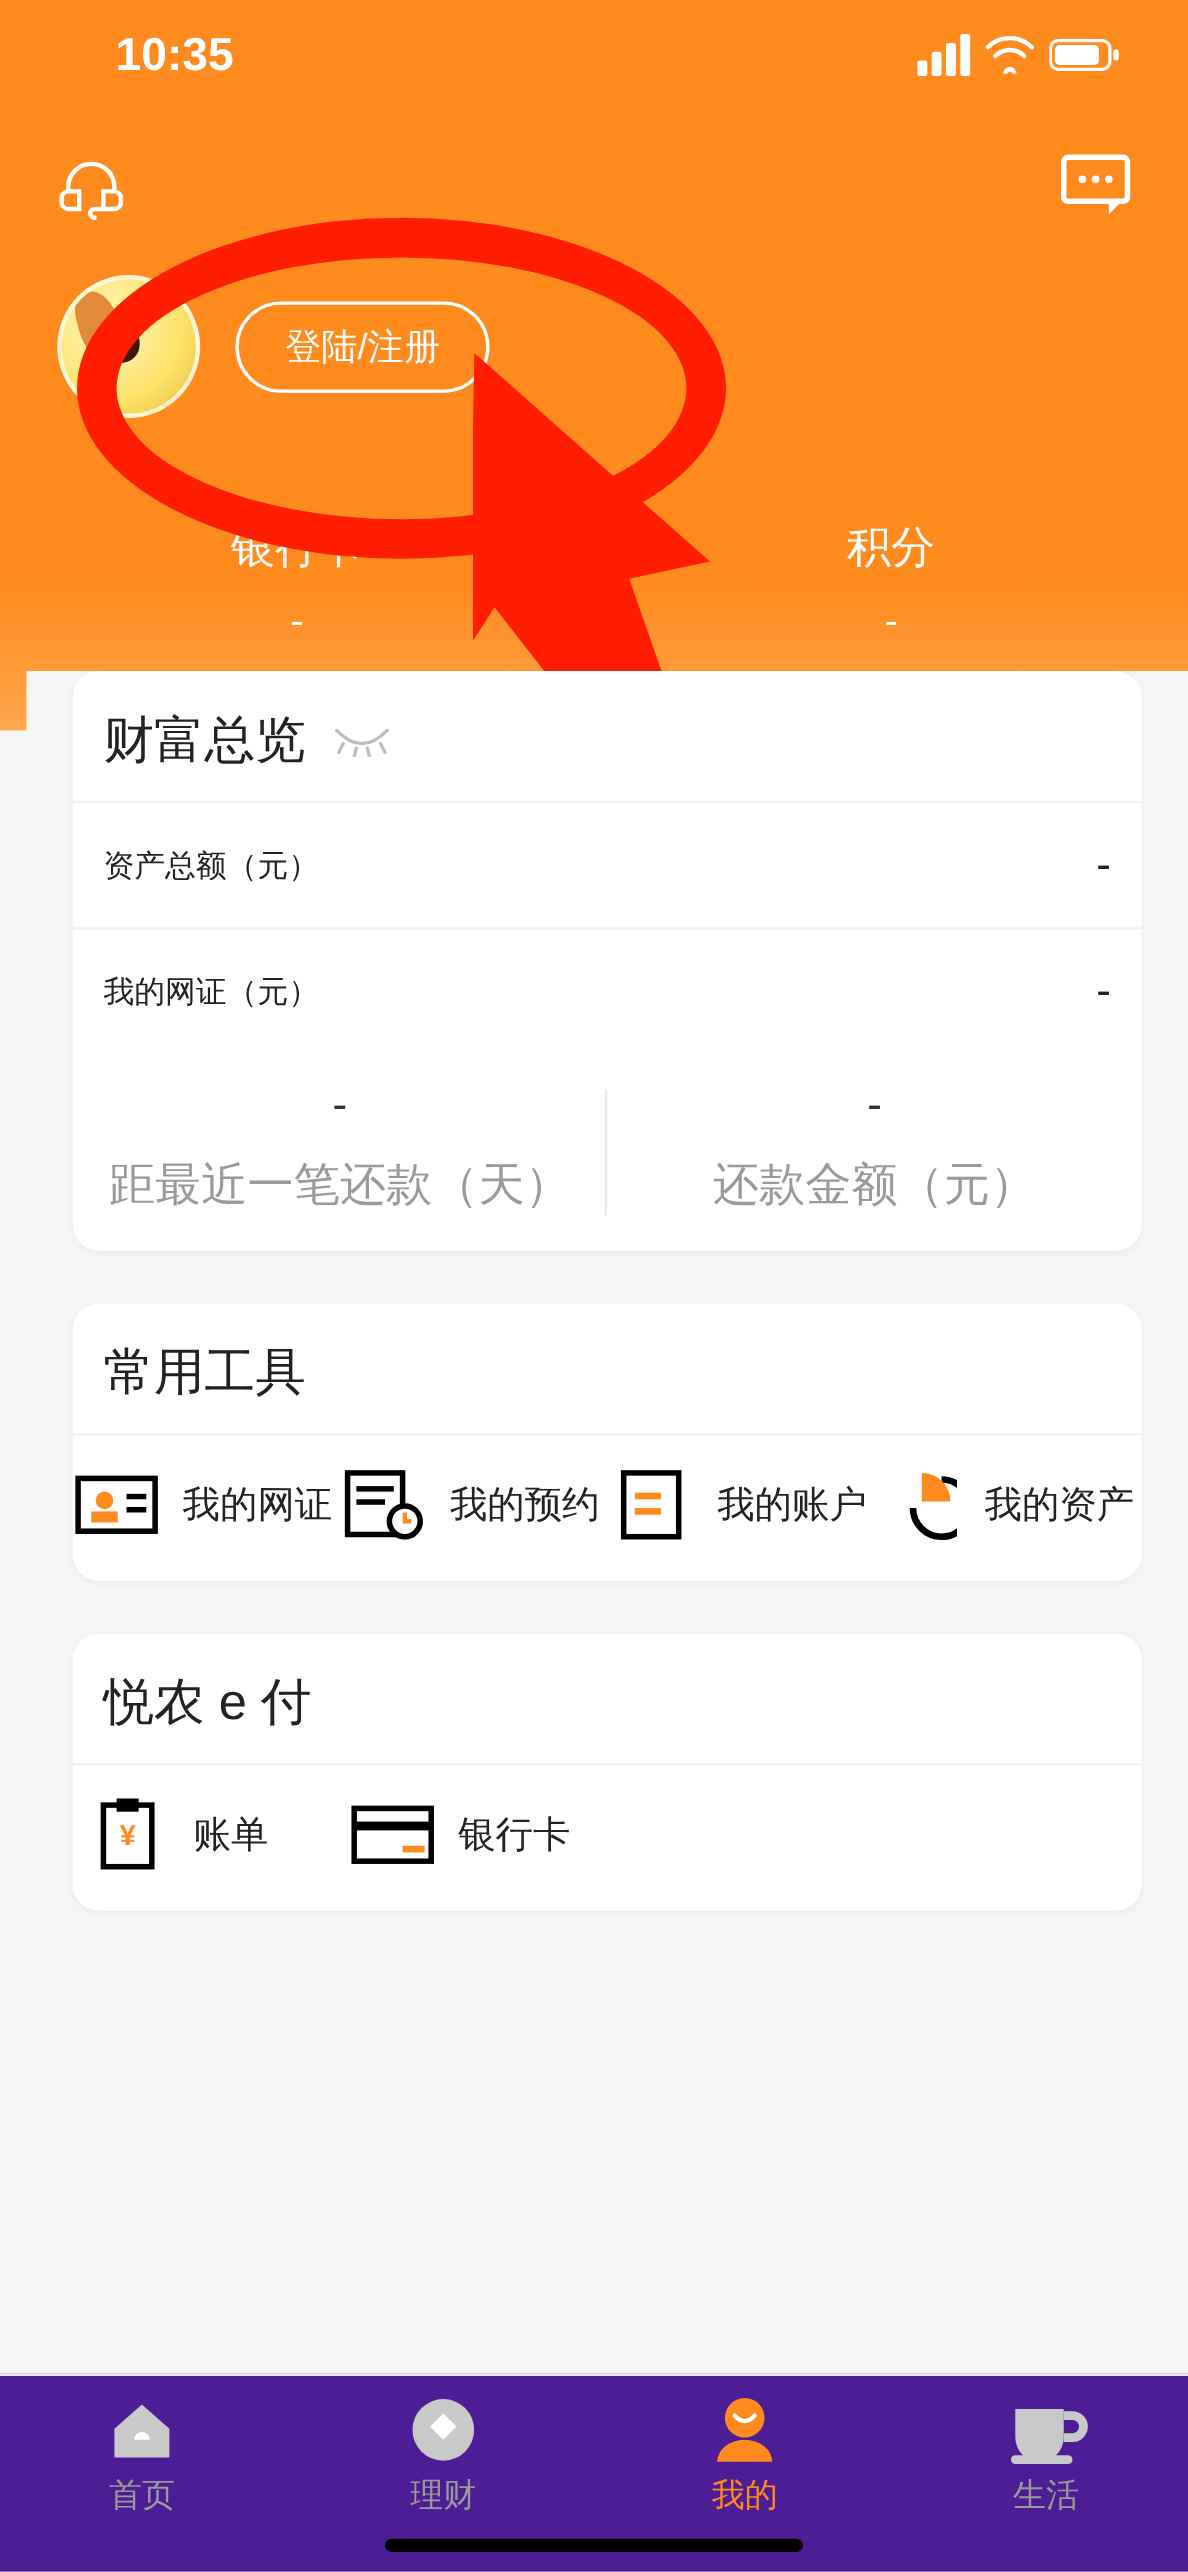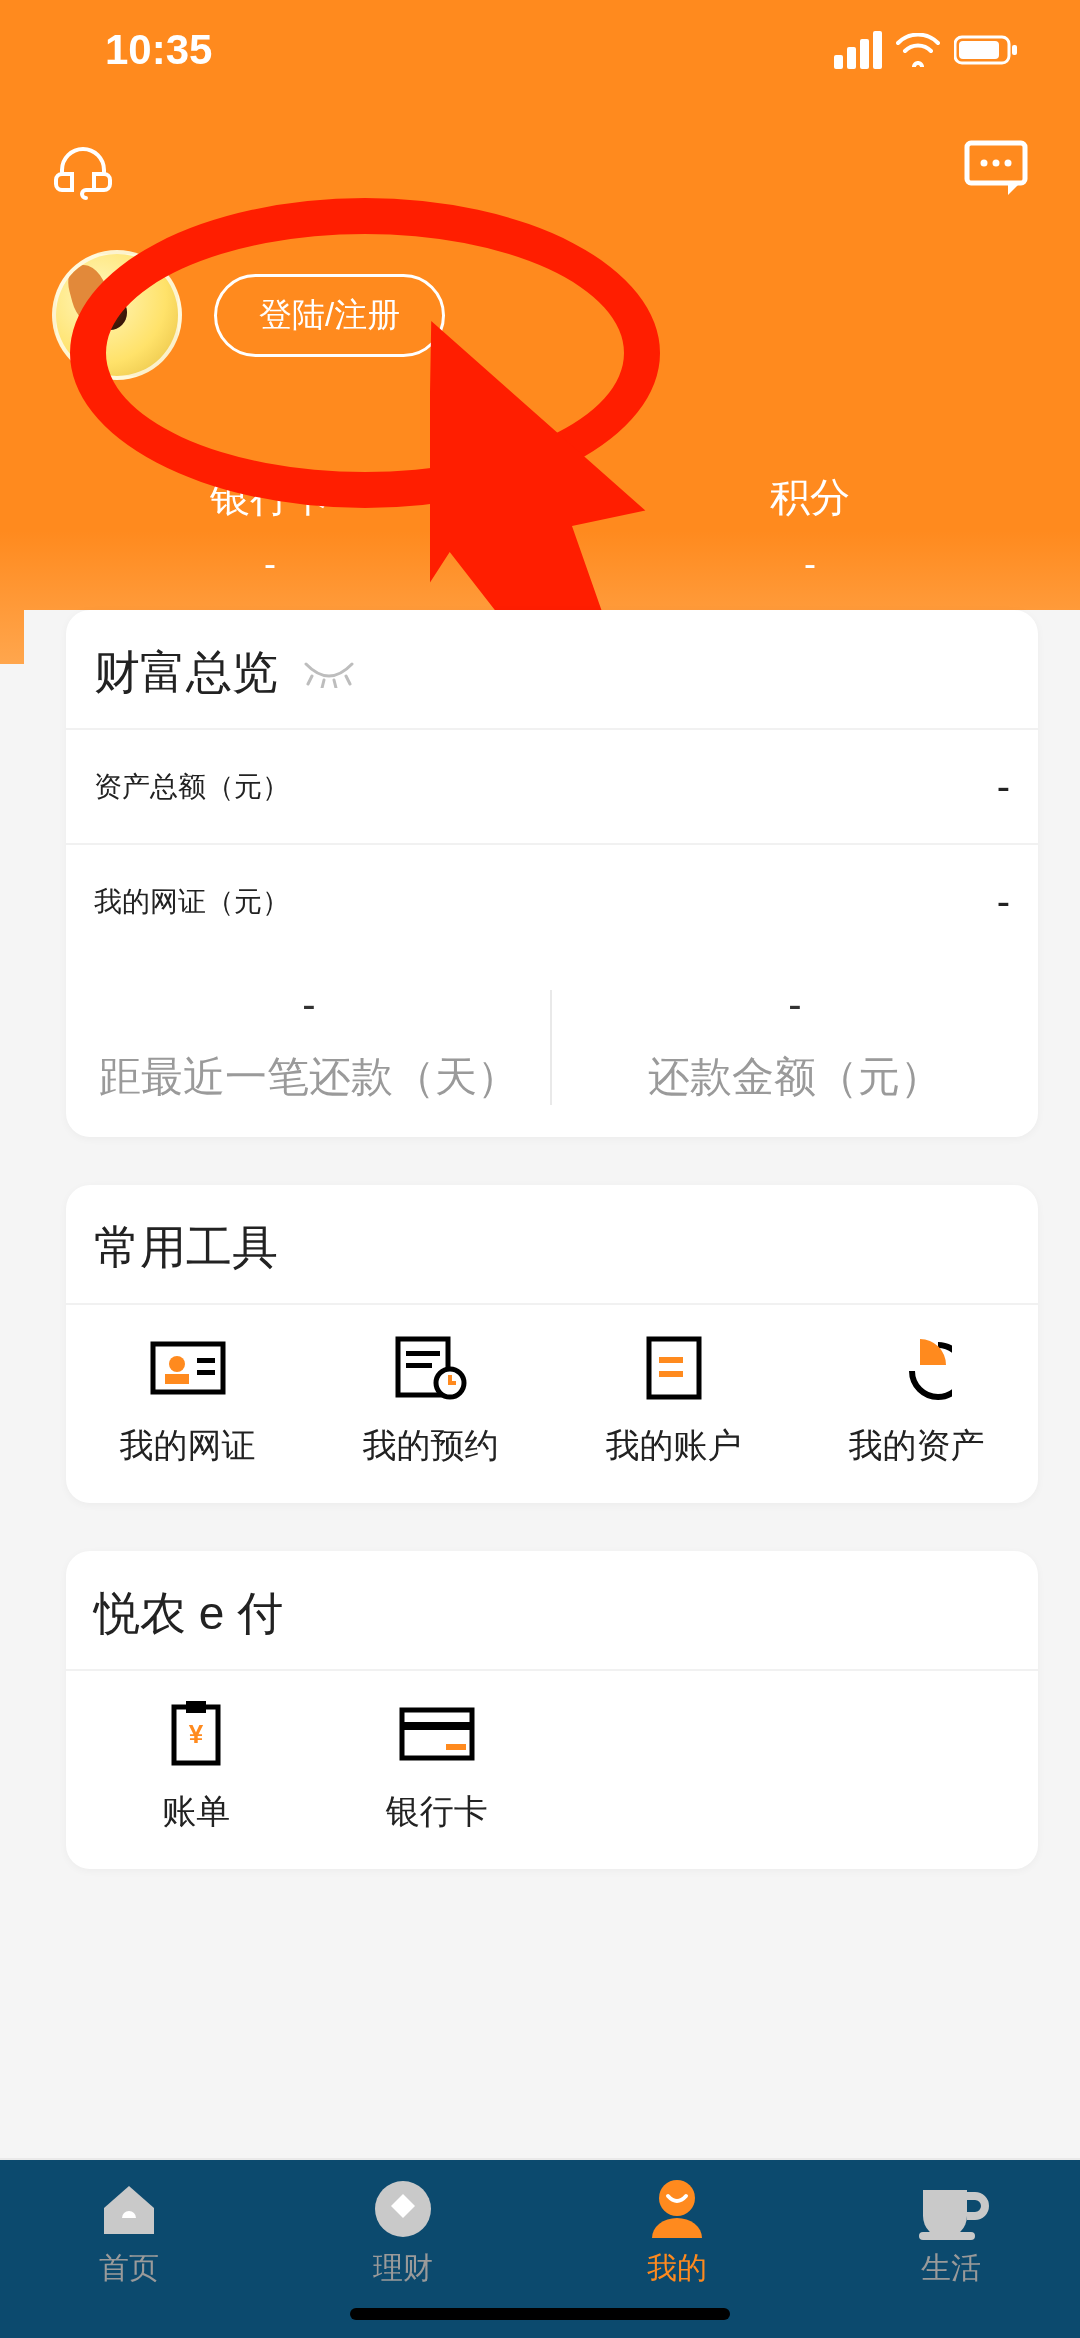--- a/index.html
+++ b/index.html
@@ -43,29 +43,29 @@
   .wealth-label { font-size: 28px; color:#222; }
   .wealth-value { font-size: 40px; color:#222; }
 
   .wealth-split { display:flex; }
   .wealth-half { flex:1; text-align:center; padding: 24px 0 32px; position:relative; }
   .wealth-half:first-child::after { content:""; position:absolute; right:0; top:18%; height:64%; width:2px; background:#e9e9e9; }
   .wealth-half .num { font-size: 40px; color:#333; }
   .wealth-half .cap { font-size: 42px; color:#9a9a9a; margin-top: 22px; }
 
   .tool-grid { display:flex; padding: 28px 0 34px; }
-  .tool-item { flex:1; display:flex; flex-direction:column; align-items:center; gap:20px; }
+  .tool-item { flex:1; display:flex; flex-direction:row; align-items:center; gap:20px; }
   .tool-item .lbl { font-size: 34px; color:#222; }
   .tool-grid.pay { justify-content:flex-start; padding-left:10px; }
   .tool-grid.pay .tool-item { flex: 0 0 25%; }
 
   .icon-box { width: 80px; height: 70px; display:flex; align-items:center; justify-content:center; }
 
   
-  .bottom-nav { position:absolute; bottom:0; left:0; right:0; height:180px; background:#0c4a6e; border-top:2px solid #e9e9e9; display:flex; padding-top:16px;gap:16px; }
+  .bottom-nav { position:absolute; bottom:0; left:0; right:0; height:180px; background:#4c1d95; border-top:2px solid #e9e9e9; display:flex; padding-top:16px;gap:16px; }
   .nav-item { flex:1; display:flex; flex-direction:column; align-items:center; gap:6px; }
   .nav-item .nlabel { font-size:30px; color:#9a9a9a; }
   .nav-item.active .nlabel { color:#ff8a1e; }
 
   .home-indicator { position:absolute; bottom:18px; left:50%; transform:translateX(-50%); width:380px; height:12px; border-radius:10px; background:#000; }
 </style>
 </head>
 <body>
 
 <div class="screen">

